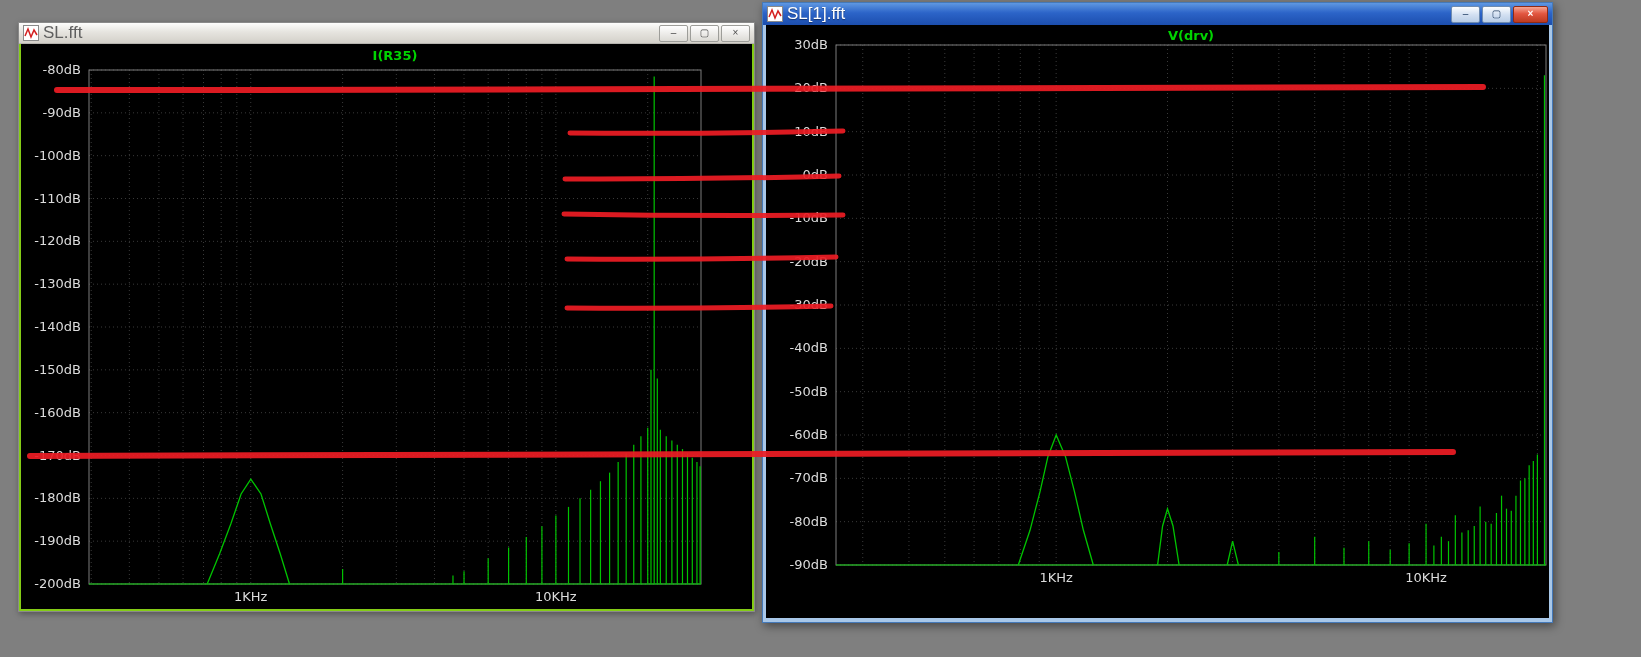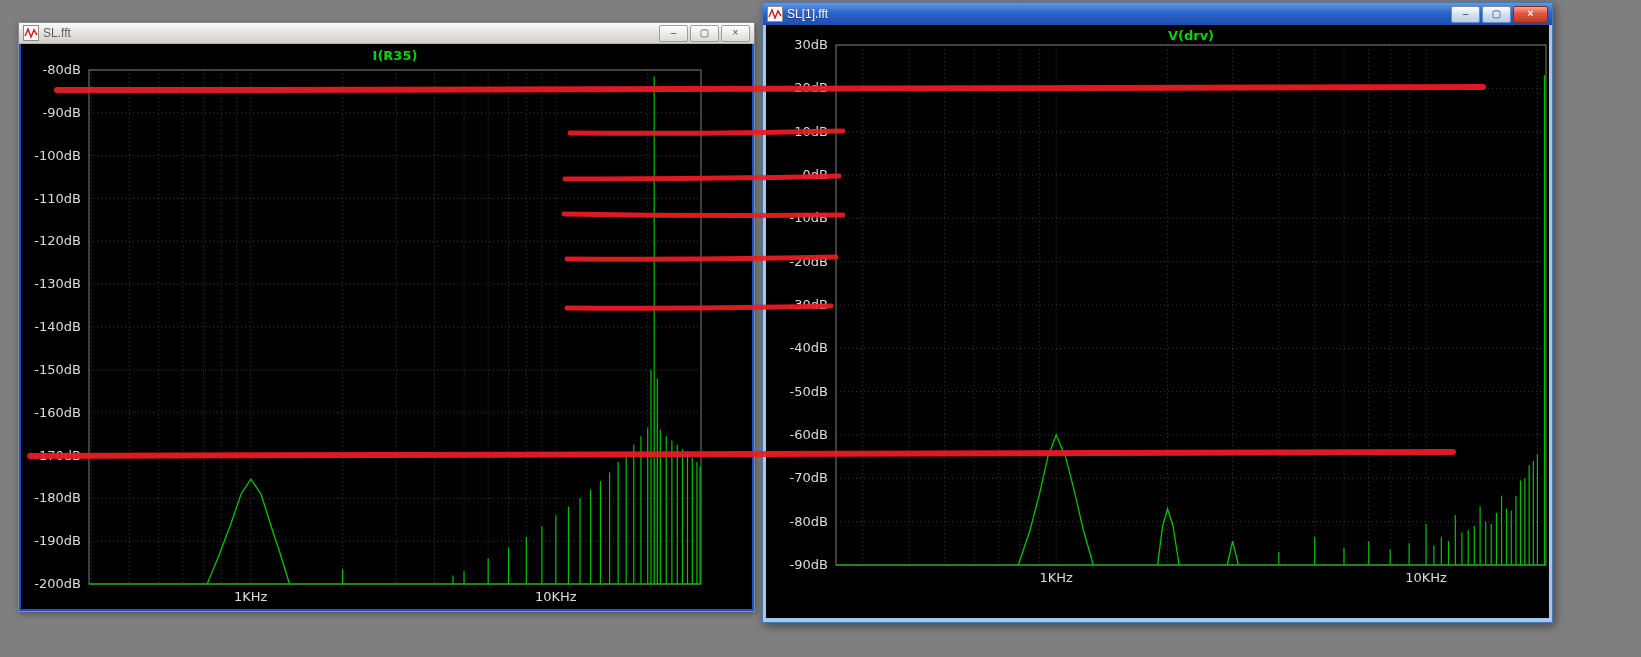--- a/index.html
+++ b/index.html
@@ -4,21 +4,21 @@
 <style>
   html,body{margin:0;padding:0;}
   body{
     width:1641px;height:657px;overflow:hidden;position:relative;
     background:#7f7f7f;
     font-family:"Liberation Sans",sans-serif;
   }
   .window{position:absolute;box-sizing:border-box;}
   .win-left{
     left:18px;top:22px;width:737px;height:590px;
-    background:#1d4ed8;border:1px solid #8a8a8a;
+    background:#84cc16;border:1px solid #8a8a8a;
     box-shadow:1px 2px 6px rgba(0,0,0,.35);
   }
   .win-right{
     left:762px;top:2px;width:791px;height:621px;
     background:#a8c7e8;border:1px solid #4579b8;
     box-shadow:2px 3px 9px rgba(0,0,0,.45);
   }
   .titlebar{
     display:flex;align-items:center;gap:4px;
     padding:0 4px;box-sizing:border-box;user-select:none;
@@ -26,21 +26,21 @@
   .tb-inactive{
     height:21px;
     background:linear-gradient(180deg,#fdfdfc,#e6e4df 45%,#d3d0c9);
     border-bottom:1px solid #b5b3ae;color:#5f5f5f;
   }
   .tb-active{
     height:22px;
     background:linear-gradient(180deg,#5f98e2,#2c64c8 45%,#1c4eae);
     color:#ffffff;
   }
-  .title{font-size:12px;flex:1;white-space:nowrap;overflow:hidden;}
+  .title{font-size:17px;flex:1;white-space:nowrap;overflow:hidden;}
   .tb-active .title{text-shadow:0 1px 1px rgba(0,0,0,.4);}
   .appicon{width:16px;height:16px;display:inline-block;flex:0 0 auto;}
   .controls{display:flex;gap:2px;flex:0 0 auto;align-items:center;}
   .winbtn{
     width:27px;height:15px;border-radius:2px;
     display:flex;align-items:center;justify-content:center;
     font-size:10px;line-height:1;cursor:default;
   }
   .tb-inactive .winbtn{
     background:linear-gradient(180deg,#ffffff,#dcdad5);

